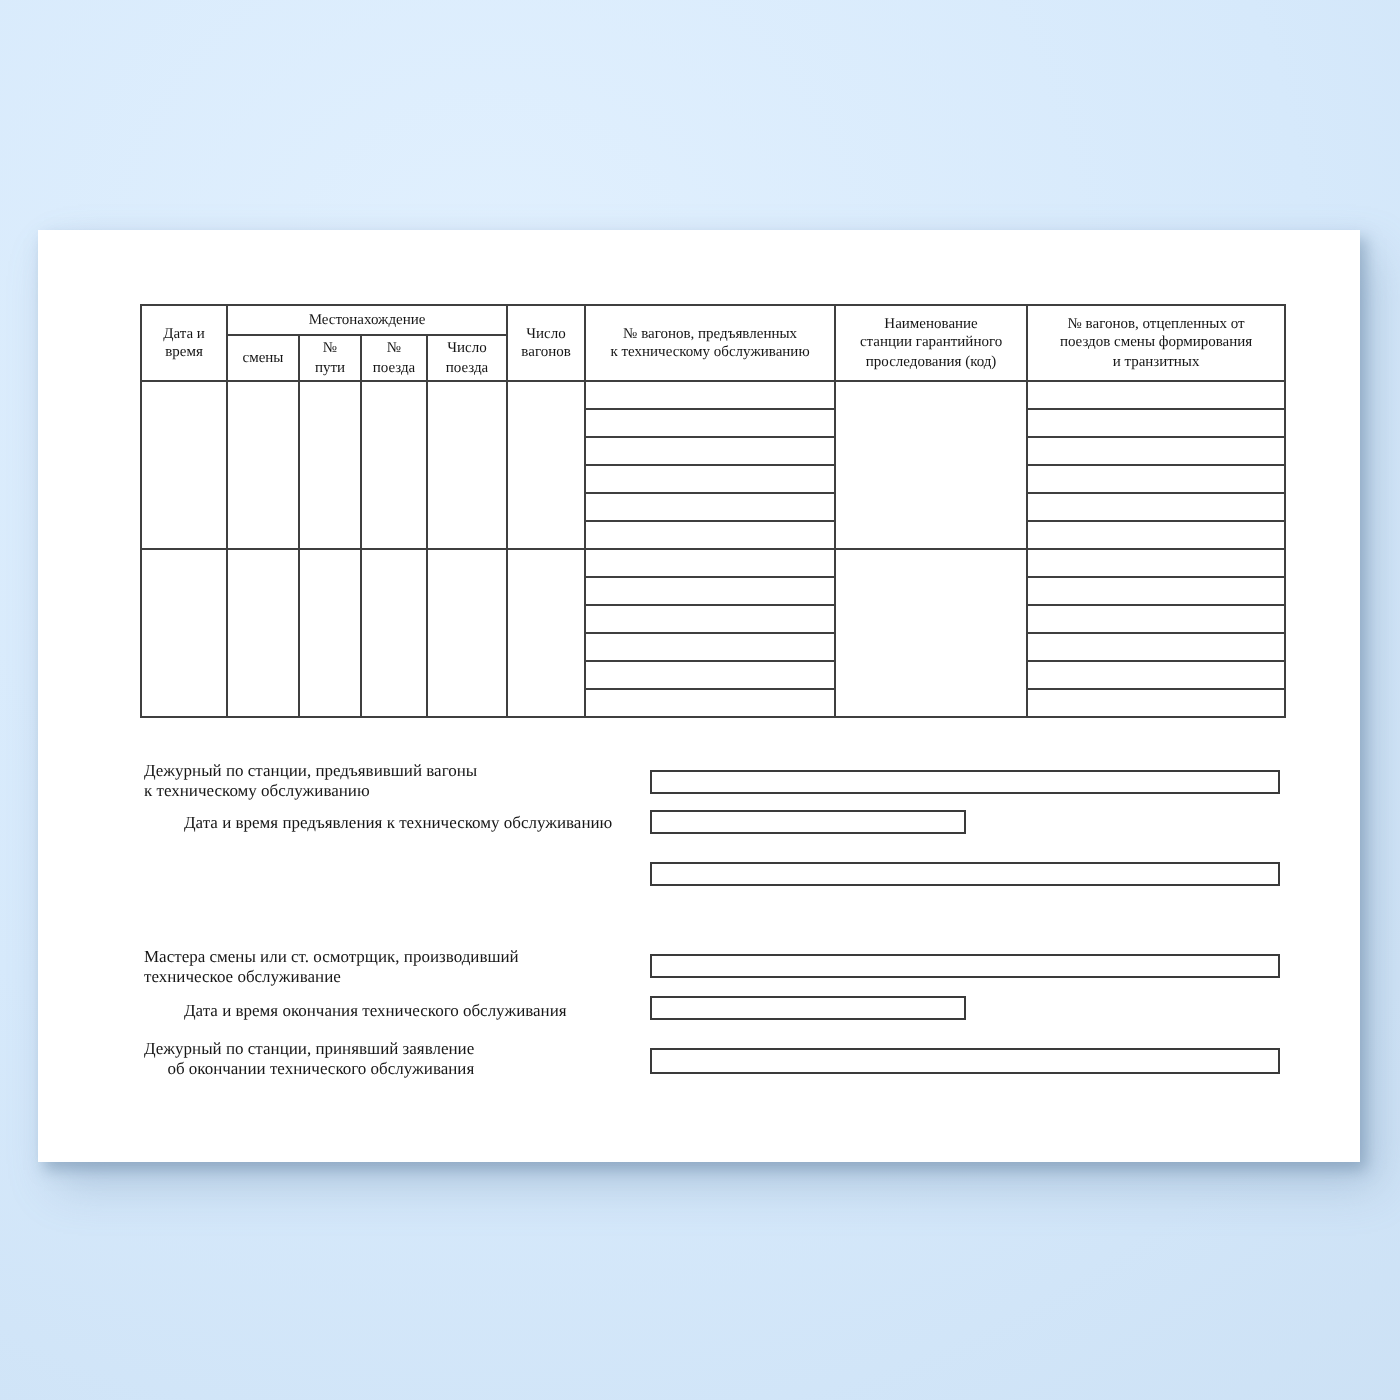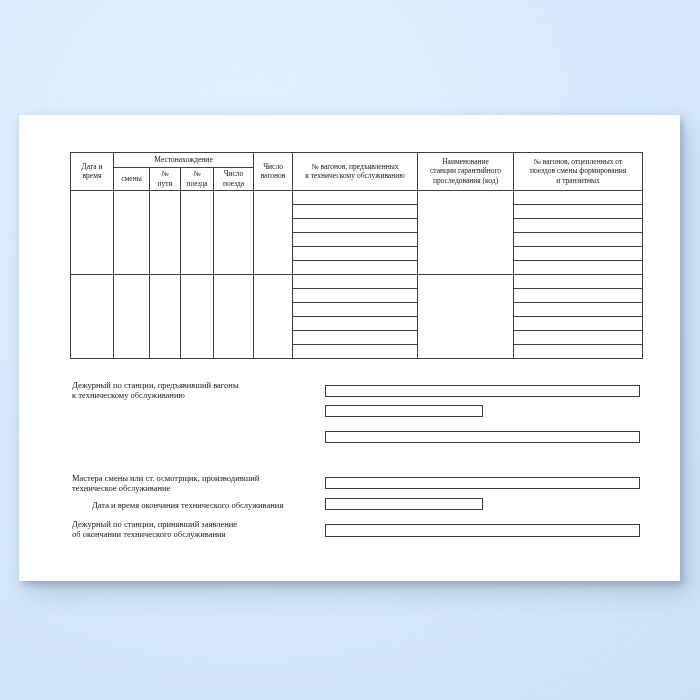--- a/index.html
+++ b/index.html
@@ -41,21 +41,21 @@
   .l1 { left:53px;  top:265px; }
   .b1 { left:306px; top:270px; width:315px; }
   .l2 { left:73px;  top:291px; }
   .b2 { left:306px; top:290px; width:158px; }
   .l3 { left:53px;  top:311px; }
   .b3 { left:306px; top:316px; width:315px; }
   .l4 { left:53px;  top:358px; }
   .b4 { left:306px; top:362px; width:315px; }
   .l5 { left:73px;  top:385px;text-align:right; }
   .b5 { left:306px; top:383px; width:158px; }
-  .l6 { left:53px;  top:404px; }
+  .l6 { left:53px;  top:404px;text-align:right; }
   .b6 { left:306px; top:409px; width:315px; height:13px; }
 </style>
 </head>
 <body>
 
 <div id="canvas">
   <div id="paper">
 
     <table id="svc-table">
       <colgroup>
@@ -158,20 +158,21 @@
             <td class="thin"></td>
             <td class="thin"></td>
           </tr>
         </tbody>
     </table>
 
     <div class="flabel l1">Дежурный по станции, предъявивший вагоны
 к техническому обслуживанию</div>
     <div class="fbox b1"></div>
 
+    <div class="flabel l2">Дата и время предъявления к техническому обслуживанию</div>
     <div class="fbox b2"></div>
 
     <div class="fbox b3"></div>
 
     <div class="flabel l4">Мастера смены или ст. осмотрщик, производивший
 техническое обслуживание</div>
     <div class="fbox b4"></div>
 
     <div class="flabel l5">Дата и время окончания технического обслуживания</div>
     <div class="fbox b5"></div>

